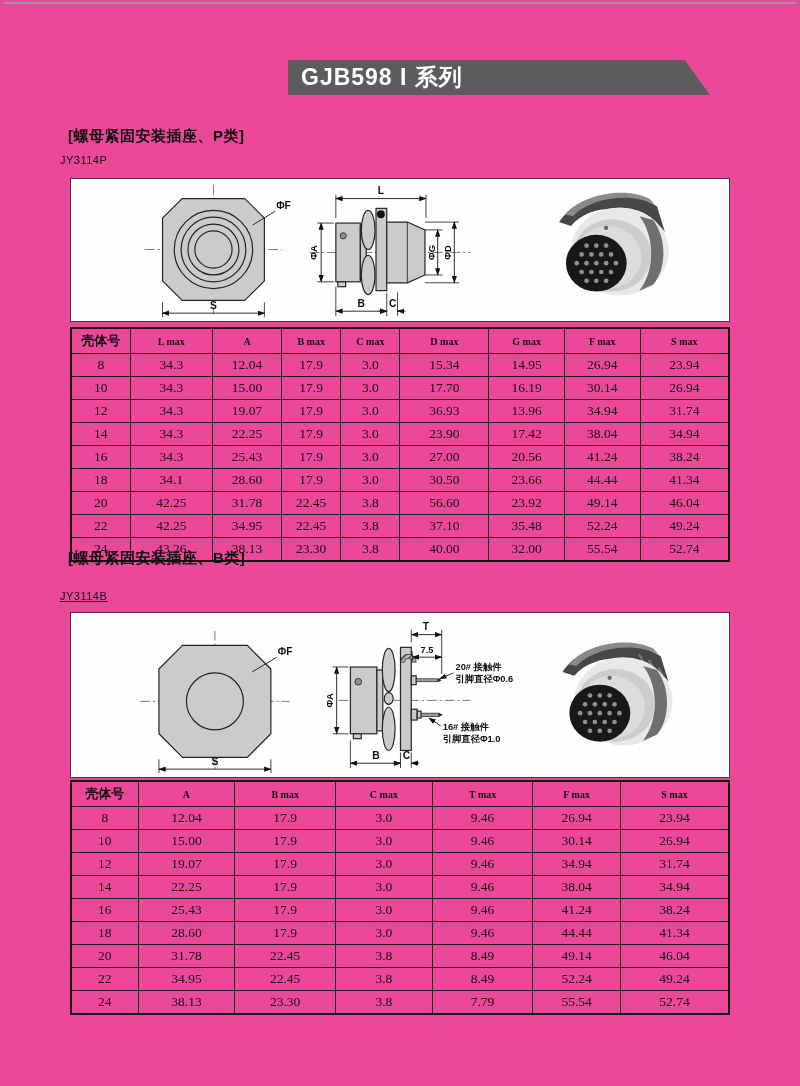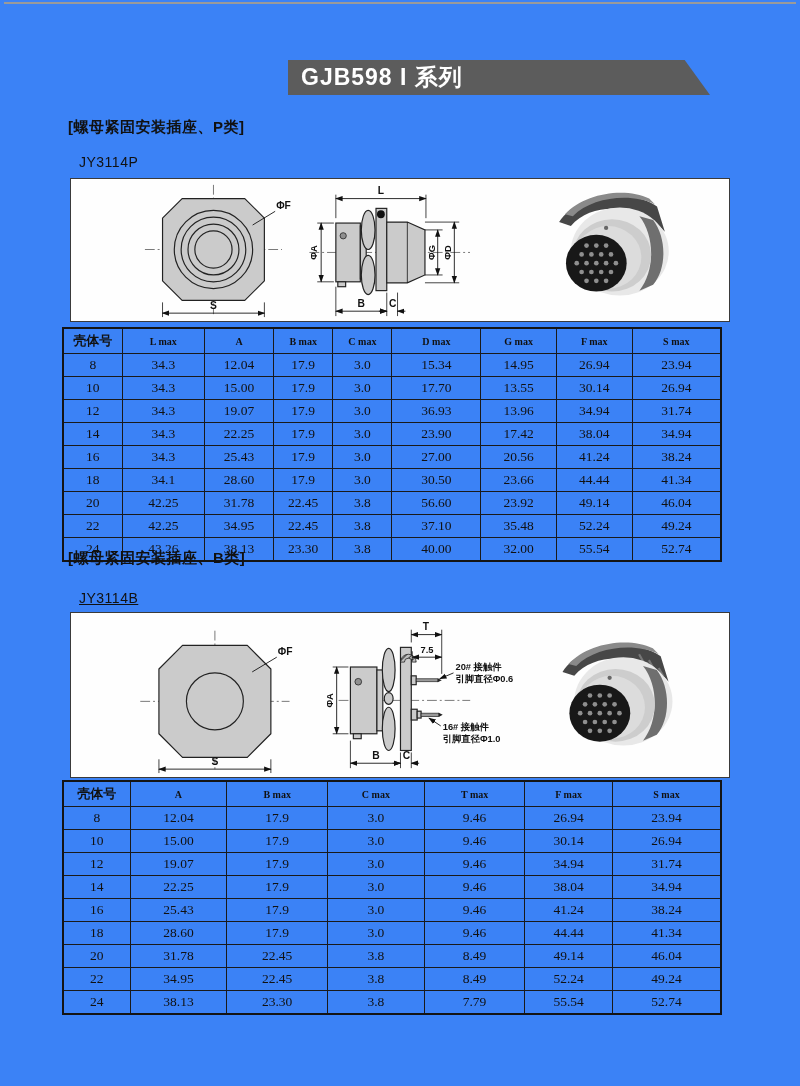--- a/index.html
+++ b/index.html
@@ -1,26 +1,26 @@
 <!DOCTYPE html>
 <html><head>
 <meta charset="utf-8">
 <style>
   html,body{margin:0;padding:0;background:#ffffff;}
-  .page{position:relative;width:800px;height:1086px;background:#3b82f6;overflow:hidden;
+  .page{position:relative;width:800px;height:1086px;background:#ec4899;overflow:hidden;
         font-family:"Liberation Sans",sans-serif;color:#111;}
   .topline{position:absolute;left:4px;top:2px;width:792px;height:2px;background:#9a9a9a;}
   .banner{position:absolute;left:288px;top:60px;width:422px;height:35px;background:#5c5c5c;
           clip-path:polygon(0 0,94% 0,100% 100%,0 100%);display:flex;align-items:center;}
   .banner span{color:#ffffff;font-size:23px;font-weight:bold;letter-spacing:1px;padding-left:13px;}
   .sec-label{position:absolute;left:68px;font-size:15px;font-weight:600;letter-spacing:.5px;}
-  .sec-model{position:absolute;left:79px;font-size:14px;font-weight:500;letter-spacing:.5px;}
+  .sec-model{position:absolute;left:60px;font-size:11px;font-weight:500;letter-spacing:.5px;}
   .diag{position:absolute;left:70px;width:660px;border:1.5px solid #3a3a3a;background:#fefefe;box-sizing:border-box;}
   .diag svg{display:block;}
-  .dtable{position:absolute;left:62px;width:660px;height:223px;border-collapse:collapse;table-layout:fixed;
+  .dtable{position:absolute;left:70px;width:660px;height:223px;border-collapse:collapse;table-layout:fixed;
            font-family:"Liberation Serif",serif;border:2px solid #141414;}
   .dtable th,.dtable td{border:1px solid #1a1a1a;text-align:center;vertical-align:middle;padding:0;}
   .dtable th{font-size:10px;font-weight:bold;height:24px;}
   .dtable th:first-child{font-family:"Liberation Sans",sans-serif;font-size:13px;}
   .dtable td{font-size:13.5px;height:22px;}
   
   .fill{fill:#cbcbcb;stroke:#222;stroke-width:1.2;}
   .thin{stroke:#111;stroke-width:.8;fill:none;}
   .dimline{stroke:#111;stroke-width:.9;fill:none;}
   .cl{stroke:#555;stroke-width:.8;fill:none;stroke-dasharray:10 3 2 3;}
@@ -34,21 +34,21 @@
 <body>
 
 <div class="page">
 
   <div class="topline"></div>
 
   <div class="banner">
     <span>GJB598 I 系列</span>
   </div>
 
-  <div class="sec-label" style="top:118px;">[螺母紧固安装插座、P类]</div>
+  <div class="sec-label" style="top:127px;">[螺母紧固安装插座、P类]</div>
   <div class="sec-model" style="top:154px;">JY3114P</div>
 
   <div class="diag" style="top:178px;height:144px;">
     <svg width="657" height="141" viewBox="0 0 660 144">
       <defs>
         <marker id="a1" viewBox="0 0 10 10" refX="9" refY="5" markerWidth="8.5" markerHeight="8.5" orient="auto-start-reverse">
           <path d="M0,1.5 L10,5 L0,8.5 z" fill="#111"></path>
         </marker>
       </defs>
 
@@ -182,21 +182,21 @@
           <td>26.94</td>
           <td>23.94</td>
         </tr>
         <tr>
           <td>10</td>
           <td>34.3</td>
           <td>15.00</td>
           <td>17.9</td>
           <td>3.0</td>
           <td>17.70</td>
-          <td>13.55</td>
+          <td>16.19</td>
           <td>30.14</td>
           <td>26.94</td>
         </tr>
         <tr>
           <td>12</td>
           <td>34.3</td>
           <td>19.07</td>
           <td>17.9</td>
           <td>3.0</td>
           <td>36.93</td>

